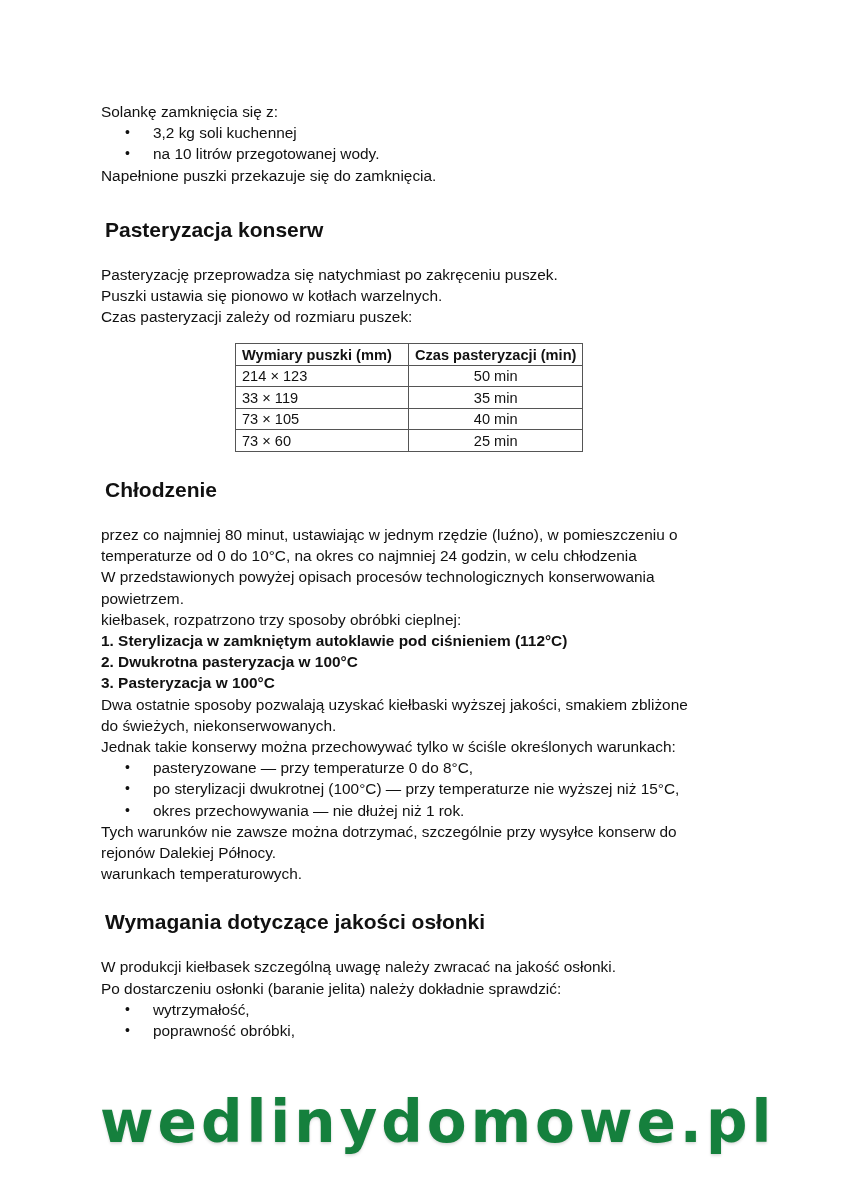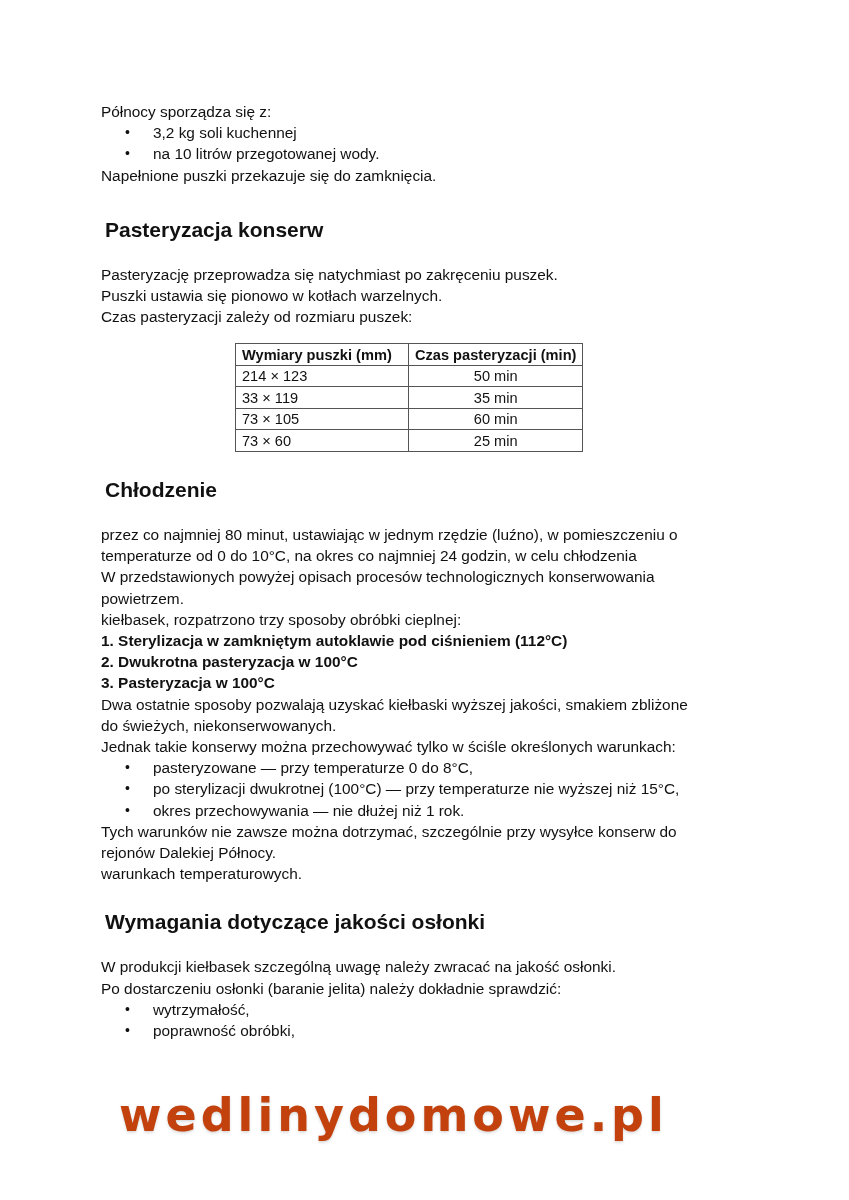--- a/index.html
+++ b/index.html
@@ -20,32 +20,32 @@
   .h-wym { margin-top: 24px; margin-bottom: 20px; }
   .tbl-wrap { margin-top: 16px; margin-left: 134px; }
   table { border-collapse: collapse; font-size: 14.6px; }
   th, td { border: 1px solid #555555; padding: 0 6px; height: 20.5px; line-height: 20px; }
   th { font-weight: bold; text-align: left; }
   th.c2 { text-align: left; }
   td.c1 { width: 160px; }
   td.c2 { text-align: center; margin-top: 40px; }
   .bold { font-weight: bold; }
   .watermark {
-    position: absolute; left: 119px; top: 1088px; width: 640px;
-    font-family: "DejaVu Sans", sans-serif; font-weight: bold; font-size: 46px;
-    color: #c2410c; letter-spacing: 4px;
+    position: absolute; left: 100px; top: 1088px; width: 640px;
+    font-family: "DejaVu Sans", sans-serif; font-weight: bold; font-size: 58px;
+    color: #15803d; letter-spacing: 4px;
     text-shadow: 0 2px 3px rgba(0,0,0,0.12), 0 0 2px rgba(0,0,0,0.08);
   }
 </style>
 </head>
 <body>
 
 <div class="page">
 
-  <p>Północy sporządza się z:</p>
+  <p>Solankę zamknięcia się z:</p>
   <ul>
     <li><span class="bullet">•</span><span>3,2 kg soli kuchennej</span></li>
     <li><span class="bullet">•</span><span>na 10 litrów przegotowanej wody.</span></li>
   </ul>
   <p>Napełnione puszki przekazuje się do zamknięcia.</p>
 
   <h2 class="h-past">Pasteryzacja konserw</h2>
   <p>Pasteryzację przeprowadza się natychmiast po zakręceniu puszek.</p>
   <p>Puszki ustawia się pionowo w kotłach warzelnych.</p>
   <p>Czas pasteryzacji zależy od rozmiaru puszek:</p>
@@ -62,21 +62,21 @@
         <tr>
           <td class="c1">214 × 123</td>
           <td class="c2">50 min</td>
         </tr>
         <tr>
           <td class="c1">33 × 119</td>
           <td class="c2">35 min</td>
         </tr>
         <tr>
           <td class="c1">73 × 105</td>
-          <td class="c2">60 min</td>
+          <td class="c2">40 min</td>
         </tr>
         <tr>
           <td class="c1">73 × 60</td>
           <td class="c2">25 min</td>
         </tr>
       </tbody>
     </table>
   </div>
 
   <h2 class="h-chl">Chłodzenie</h2>

